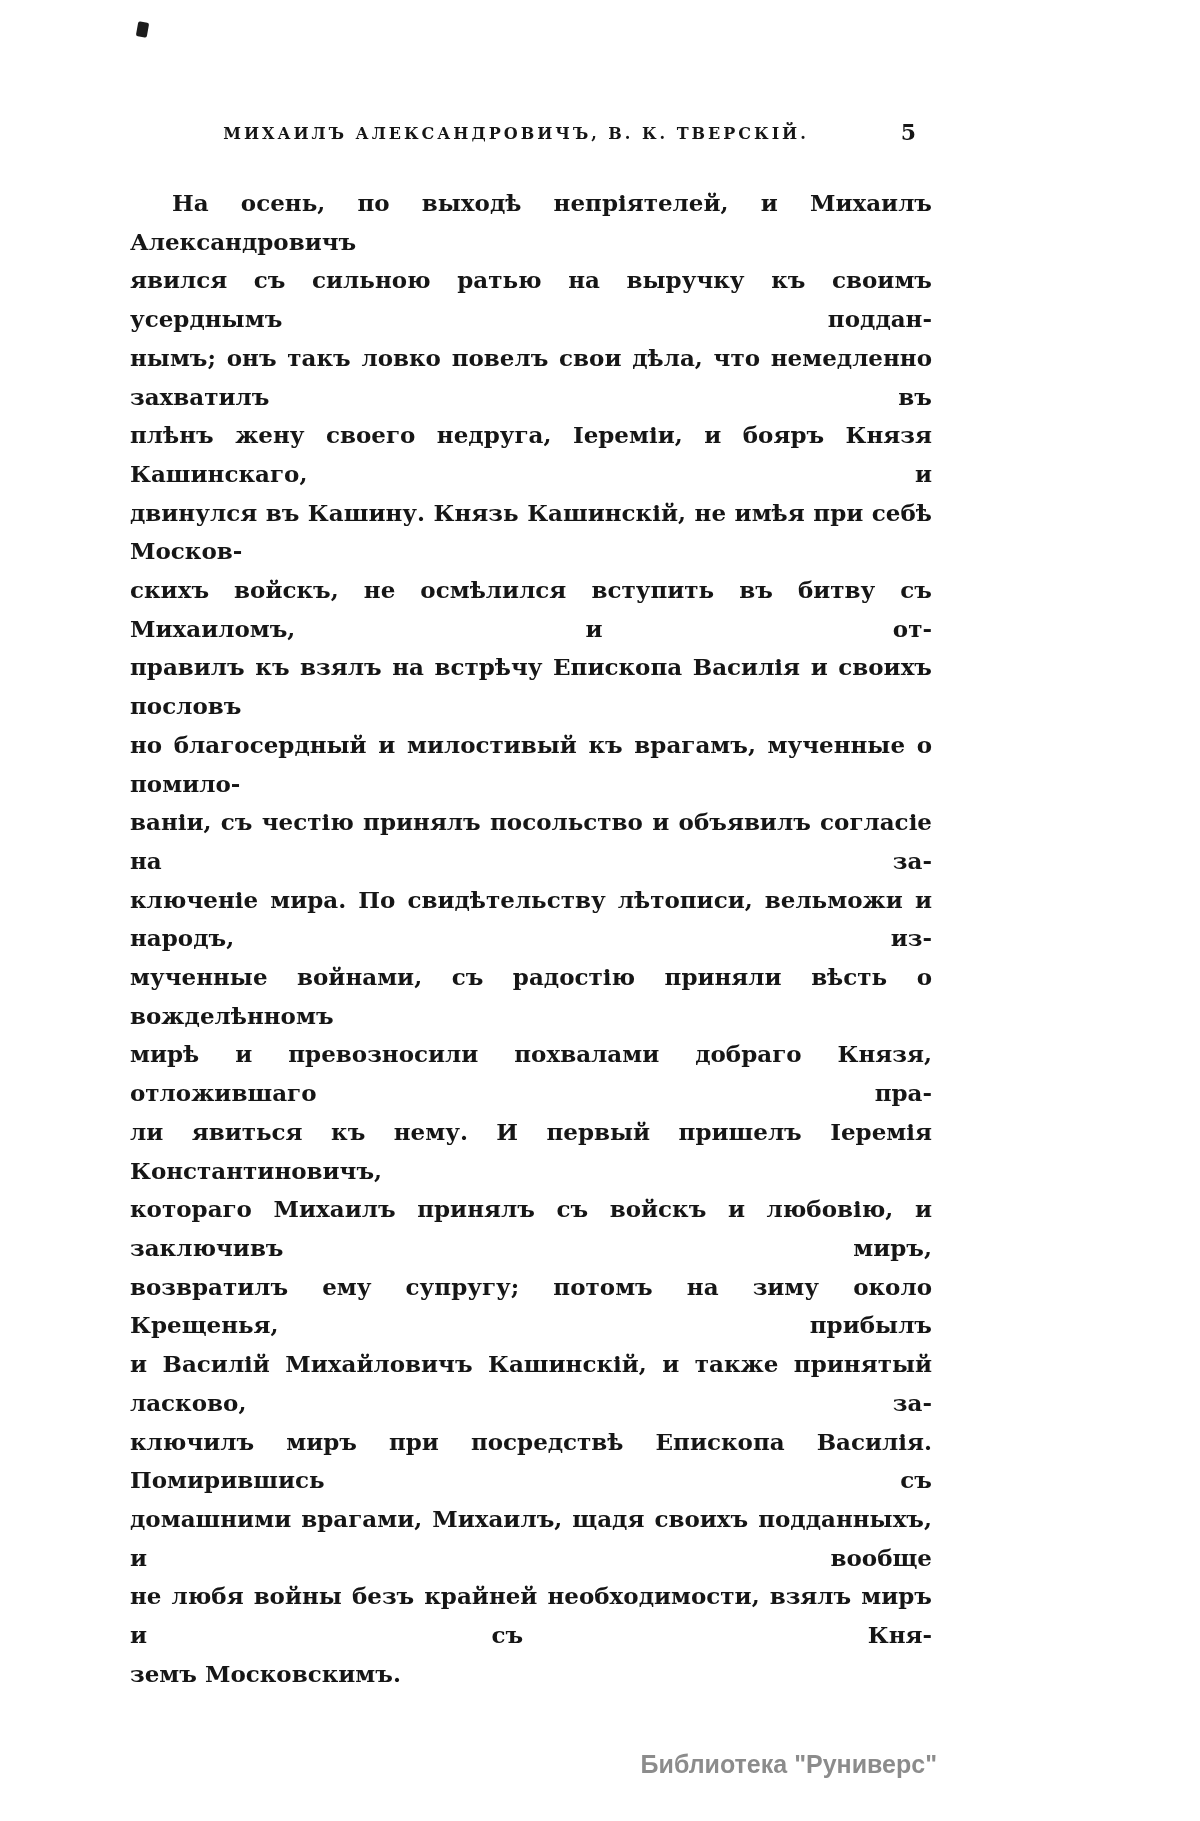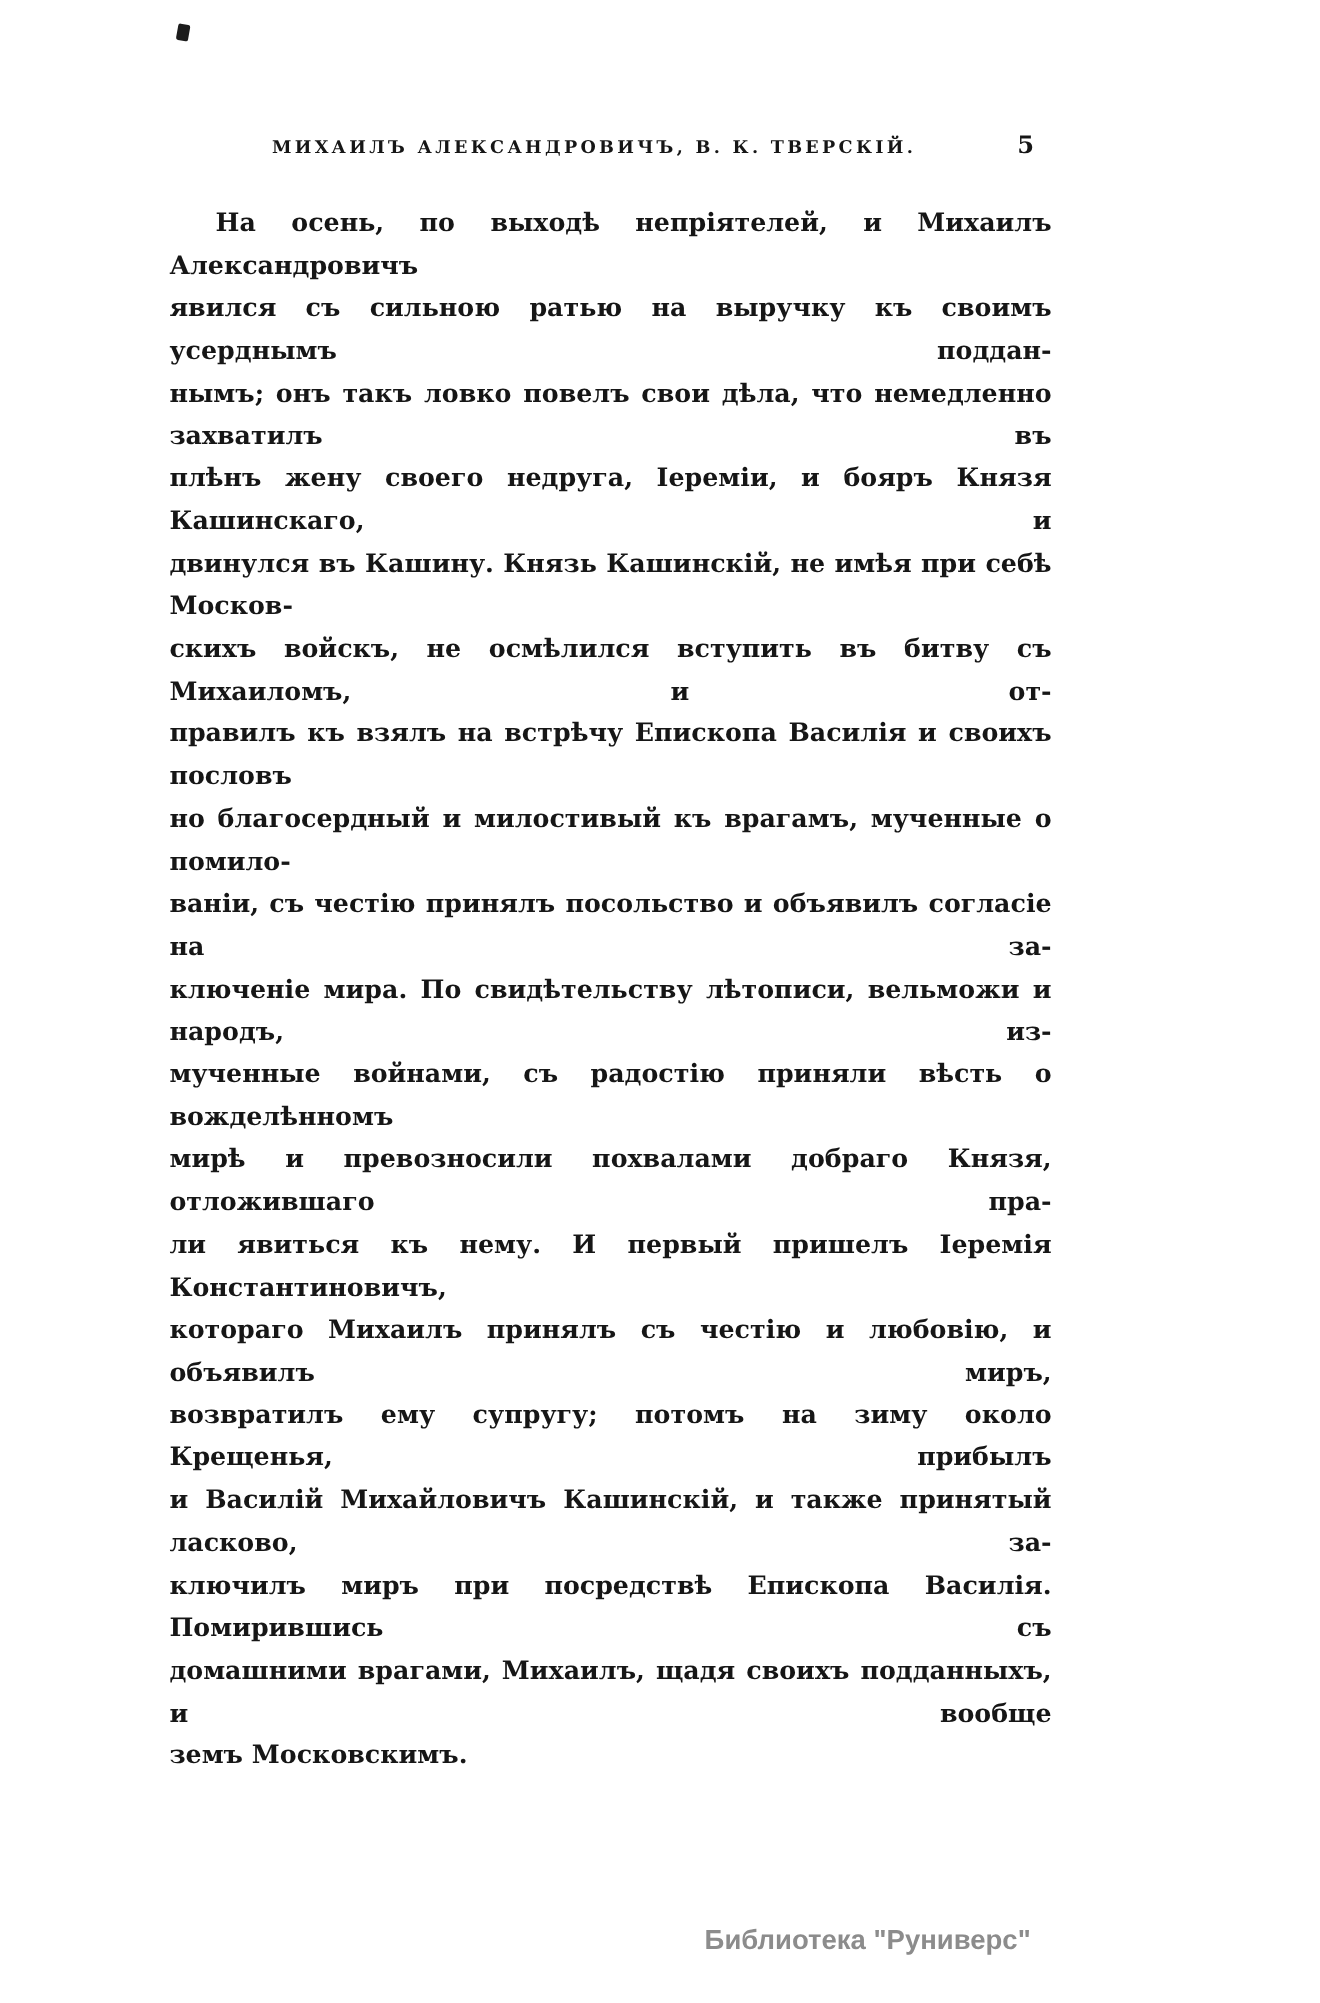--- a/index.html
+++ b/index.html
@@ -9,21 +9,20 @@
     height: 1821px;
     background: #ffffff;
     overflow: hidden;
   }
   .page {
     position: absolute;
     inset: 0;
     background: var(--paper, #ffffff);
     font-family: "DejaVu Serif", serif;
     color: var(--ink, #161616);
-    margin-left: 24px;
   }
   .header {
     position: absolute;
     top: 124px;
     left: 130px;
     width: 802px;
     height: 30px;
   }
   .header-title {
     text-align: center;
@@ -102,22 +101,23 @@
       <div class="line just">плѣнъ жену своего недруга, Іереміи, и бояръ Князя Кашинскаго, и</div>
       <div class="line just">двинулся въ Кашину. Князь Кашинскій, не имѣя при себѣ Москов-</div>
       <div class="line just">скихъ войскъ, не осмѣлился вступить въ битву съ Михаиломъ, и от-</div>
       <div class="line just">правилъ къ взялъ на встрѣчу Епископа Василія и своихъ пословъ</div>
       <div class="line just">но благосердный и милостивый къ врагамъ, мученные о помило-</div>
       <div class="line just">ваніи, съ честію принялъ посольство и объявилъ согласіе на за-</div>
       <div class="line just">ключеніе мира. По свидѣтельству лѣтописи, вельможи и народъ, из-</div>
       <div class="line just">мученные войнами, съ радостію приняли вѣсть о вожделѣнномъ</div>
       <div class="line just">мирѣ и превозносили похвалами добраго Князя, отложившаго пра-</div>
       <div class="line just">ли явиться къ нему. И первый пришелъ Іеремія Константиновичъ,</div>
-      <div class="line just">котораго Михаилъ принялъ съ честію и любовію, и объявилъ миръ,</div>
+      <div class="line just">котораго Михаилъ принялъ съ войскъ и любовію, и заключивъ миръ,</div>
       <div class="line just">возвратилъ ему супругу; потомъ на зиму около Крещенья, прибылъ</div>
       <div class="line just">и Василій Михайловичъ Кашинскій, и также принятый ласково, за-</div>
       <div class="line just">ключилъ миръ при посредствѣ Епископа Василія. Помирившись съ</div>
       <div class="line just">домашними врагами, Михаилъ, щадя своихъ подданныхъ, и вообще</div>
+      <div class="line just">не любя войны безъ крайней необходимости, взялъ миръ и съ Кня-</div>
       <div class="line">земъ Московскимъ.</div>
     </div>
 
   <div class="watermark">Библиотека "Руниверс"</div>
 </div>
 
 </body></html>

